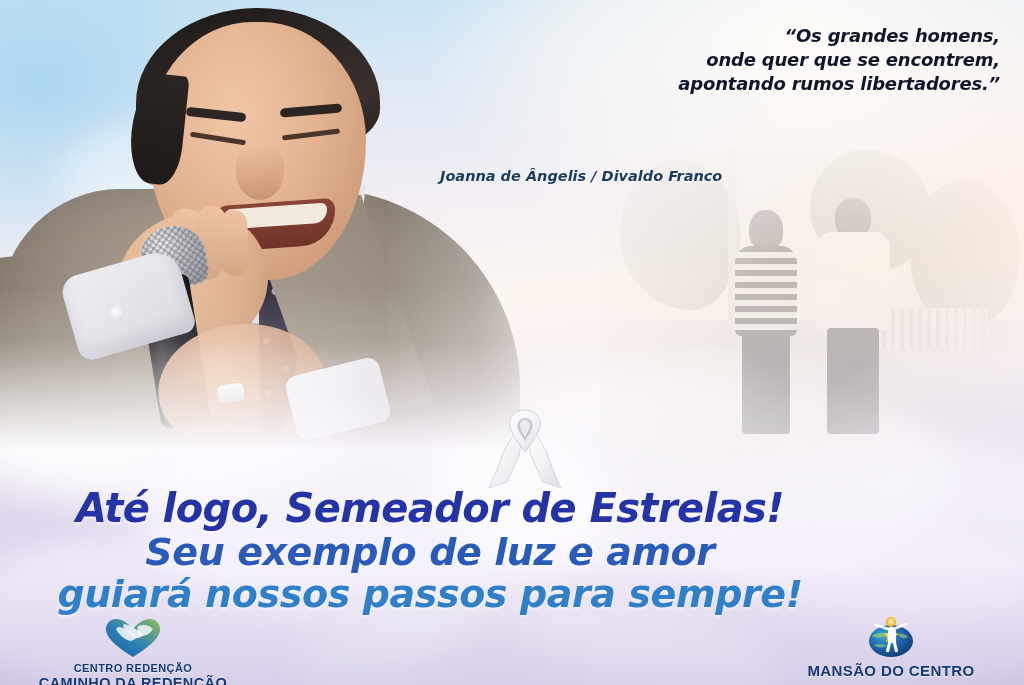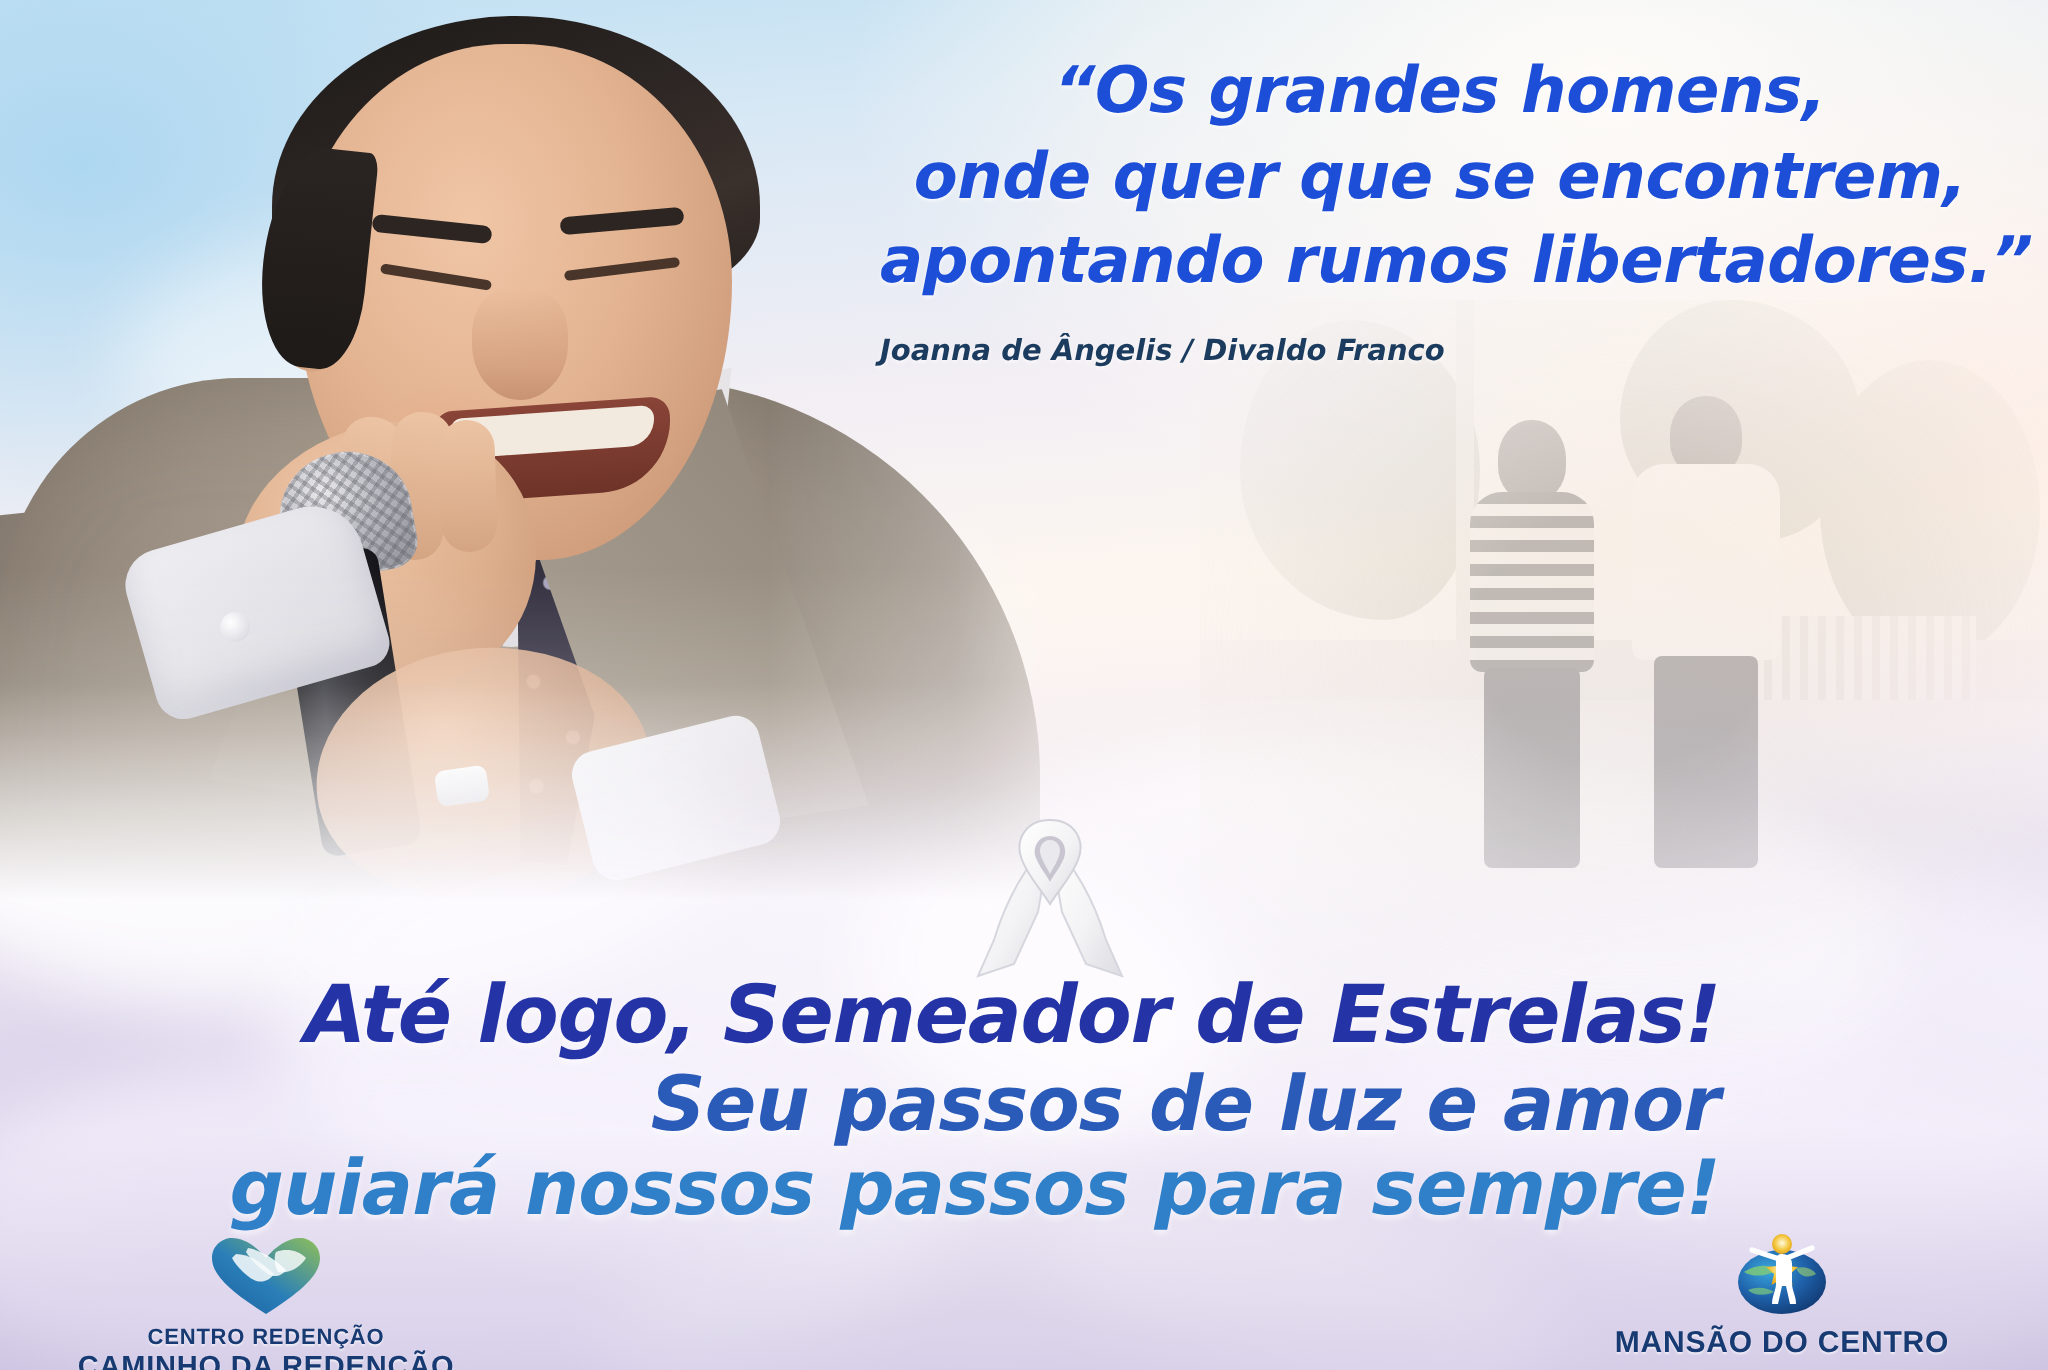--- a/index.html
+++ b/index.html
@@ -217,41 +217,41 @@
   }
   .mic-body{
     position:absolute;left:160px;top:282px;width:50px;height:150px;
     background:linear-gradient(95deg,#16161a 0%,#34343c 30%,#1c1c22 62%,#0e0e12 100%);
     border-radius:8px;transform:rotate(-9deg);
   }
 
   
   .quote{
     position:absolute;left:440px;top:24px;width:560px;
-    text-align:center;color:#1d4ed8;
+    text-align:right;color:#0f172a;
     font-family:"DejaVu Sans", sans-serif;
     font-style:italic;font-weight:bold;
-    font-size:32px;line-height:1.33;letter-spacing:-.2px;
+    font-size:18px;line-height:1.33;letter-spacing:-.2px;
     text-shadow:0 1px 2px rgba(255,255,255,.75);
   }
   .quote div{white-space:nowrap;}
   .attrib{
     position:absolute;left:440px;top:168px;width:560px;
     color:#1b3c5e;
     font-family:"DejaVu Sans", sans-serif;
     font-style:italic;font-weight:bold;font-size:14.5px;
     text-shadow:0 1px 2px rgba(255,255,255,.7);
   }
 
   
   .ribbon{position:absolute;left:487px;top:408px;width:76px;height:82px;}
 
   
   .message{
-    position:absolute;left:0;top:486px;width:860px;text-align:right;
+    position:absolute;left:0;top:486px;width:860px;text-align:center;
     font-family:"DejaVu Sans", sans-serif;
     font-style:italic;font-weight:bold;
     line-height:1.12;
     text-shadow:0 2px 3px rgba(255,255,255,.55);
   }
   .msg-l1{font-size:40px;color:#2434a6;letter-spacing:-.6px;}
   .msg-l2{font-size:38px;color:#2a5bb8;letter-spacing:-.4px;}
   .msg-l3{font-size:38px;color:#2f80c8;letter-spacing:-.4px;}
 
   
@@ -370,21 +370,21 @@
         <path d="M38 10 C32 10 29 16 31 21 C33 26 36 29 38 33 C40 29 43 26 45 21 C47 16 44 10 38 10 Z" fill="#b9b6c4" opacity=".75"></path>
         <path d="M38 12 C34 12 32 16 33.5 20 C35 24 36.5 26 38 29 C39.5 26 41 24 42.5 20 C44 16 42 12 38 12 Z" fill="#e9e9ee"></path>
       </g>
     </svg>
   </div>
 
   <div class="bottom-haze"></div>
 
   <div class="message">
     <div class="msg-l1">Até logo, Semeador de Estrelas!</div>
-    <div class="msg-l2">Seu passos de luz e amor</div>
+    <div class="msg-l2">Seu exemplo de luz e amor</div>
     <div class="msg-l3">guiará nossos passos para sempre!</div>
   </div>
 
   <div class="logo-left">
     <span class="mark">
       <svg viewBox="0 0 58 40" width="58" height="40" aria-hidden="true">
         <defs>
           <linearGradient id="hh" x1="0" y1="1" x2="1" y2="0">
             <stop offset="0%" stop-color="#1b5fa0"></stop>
             <stop offset="45%" stop-color="#2a7fb8"></stop>

